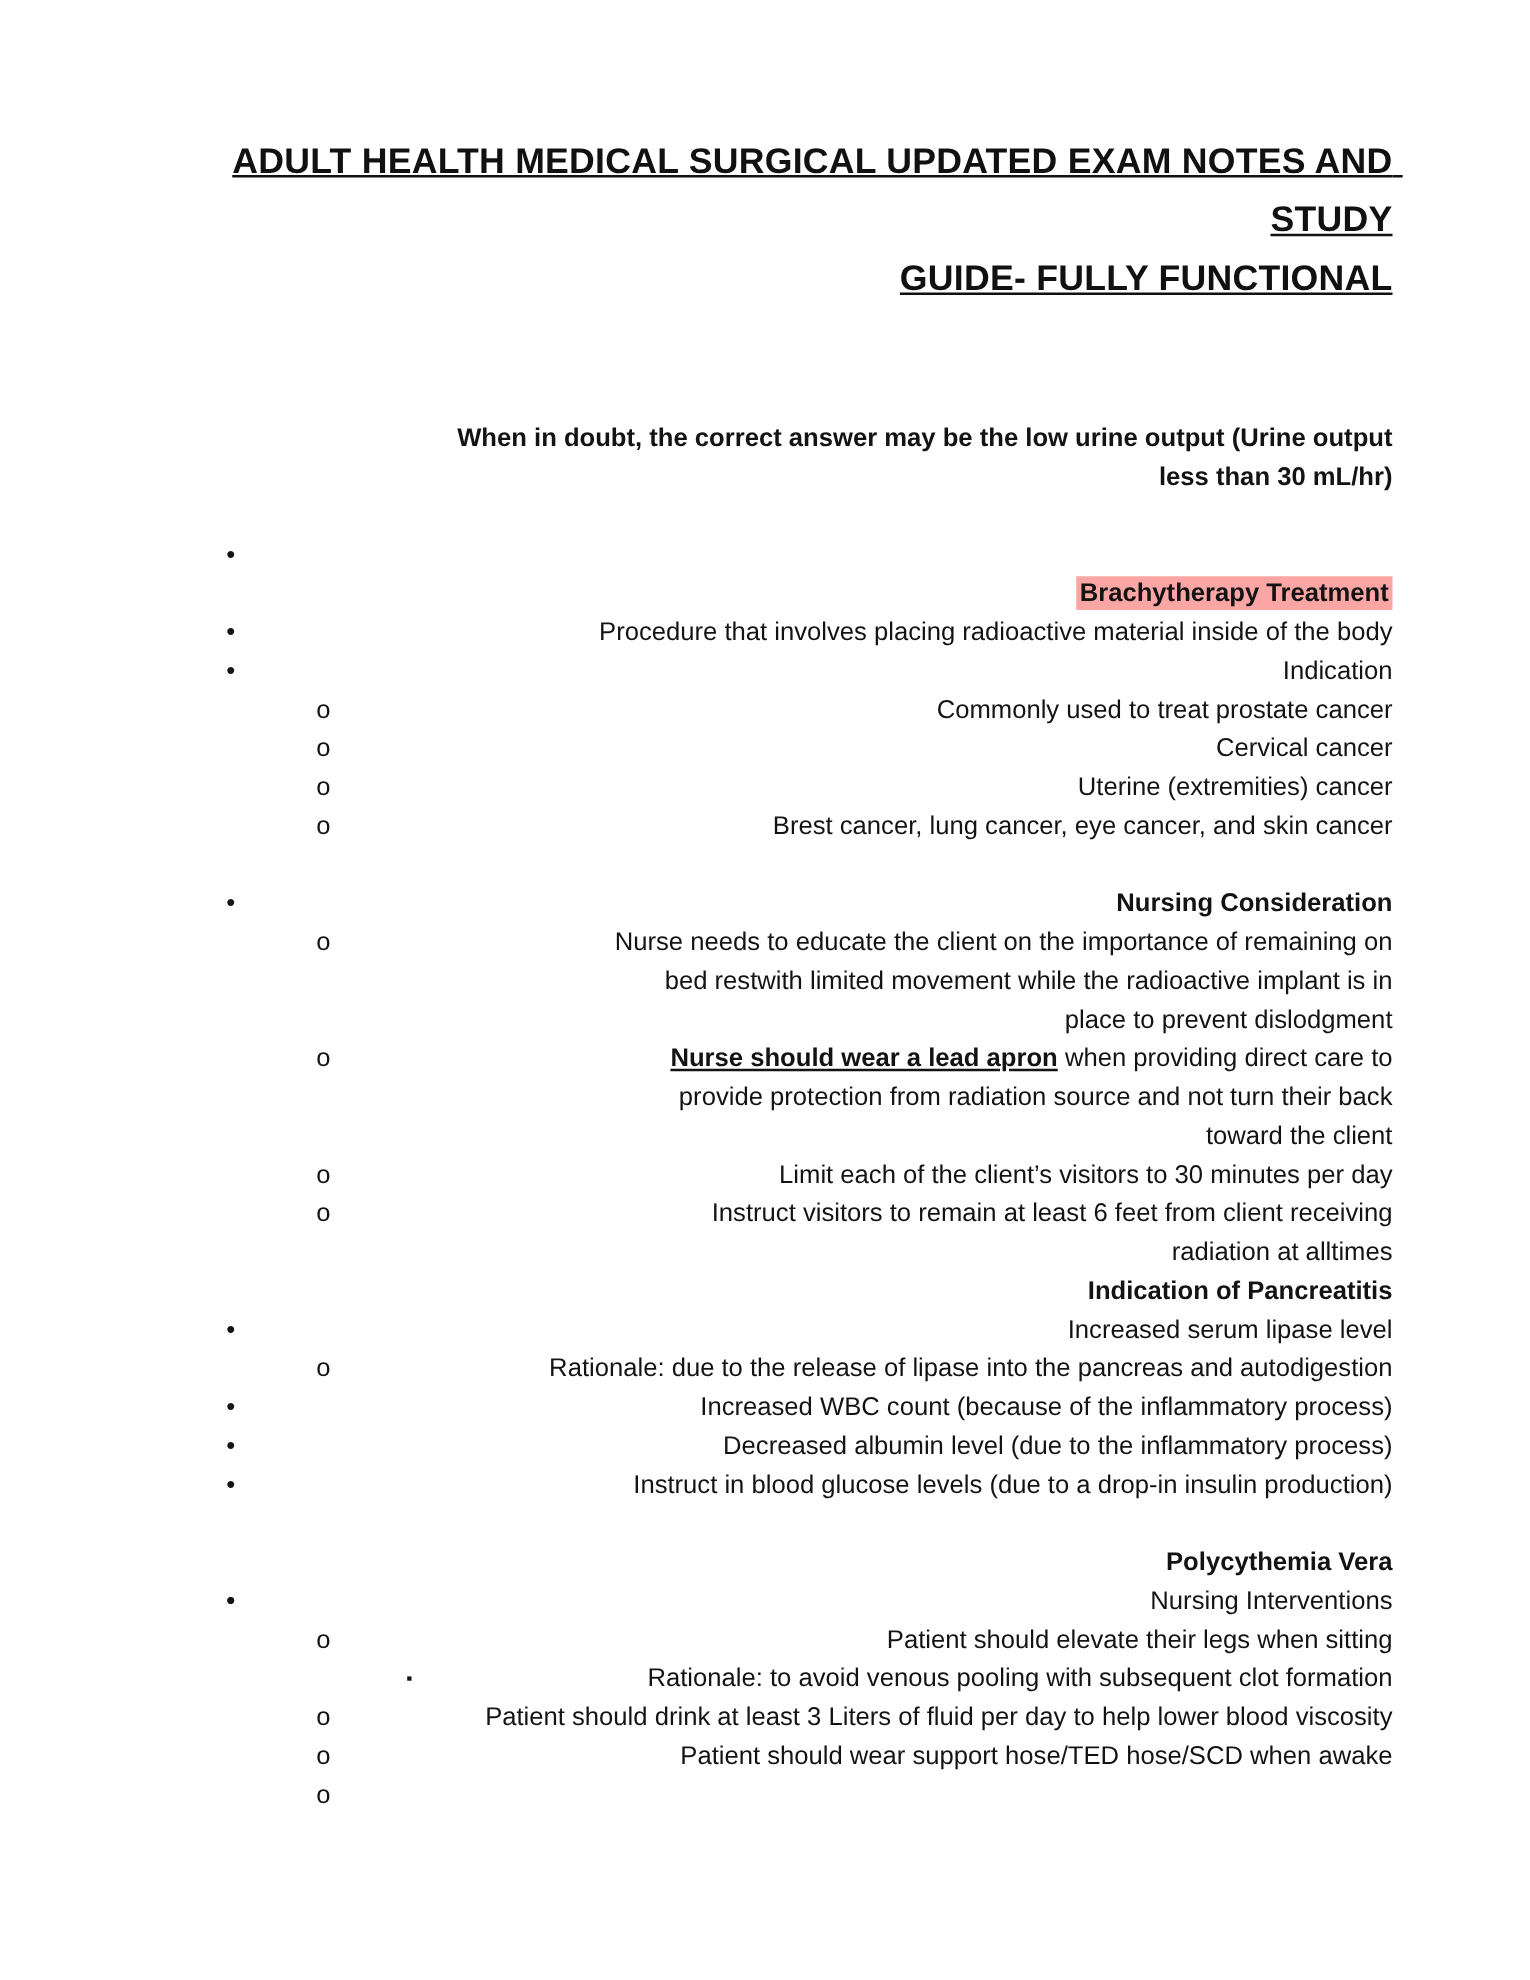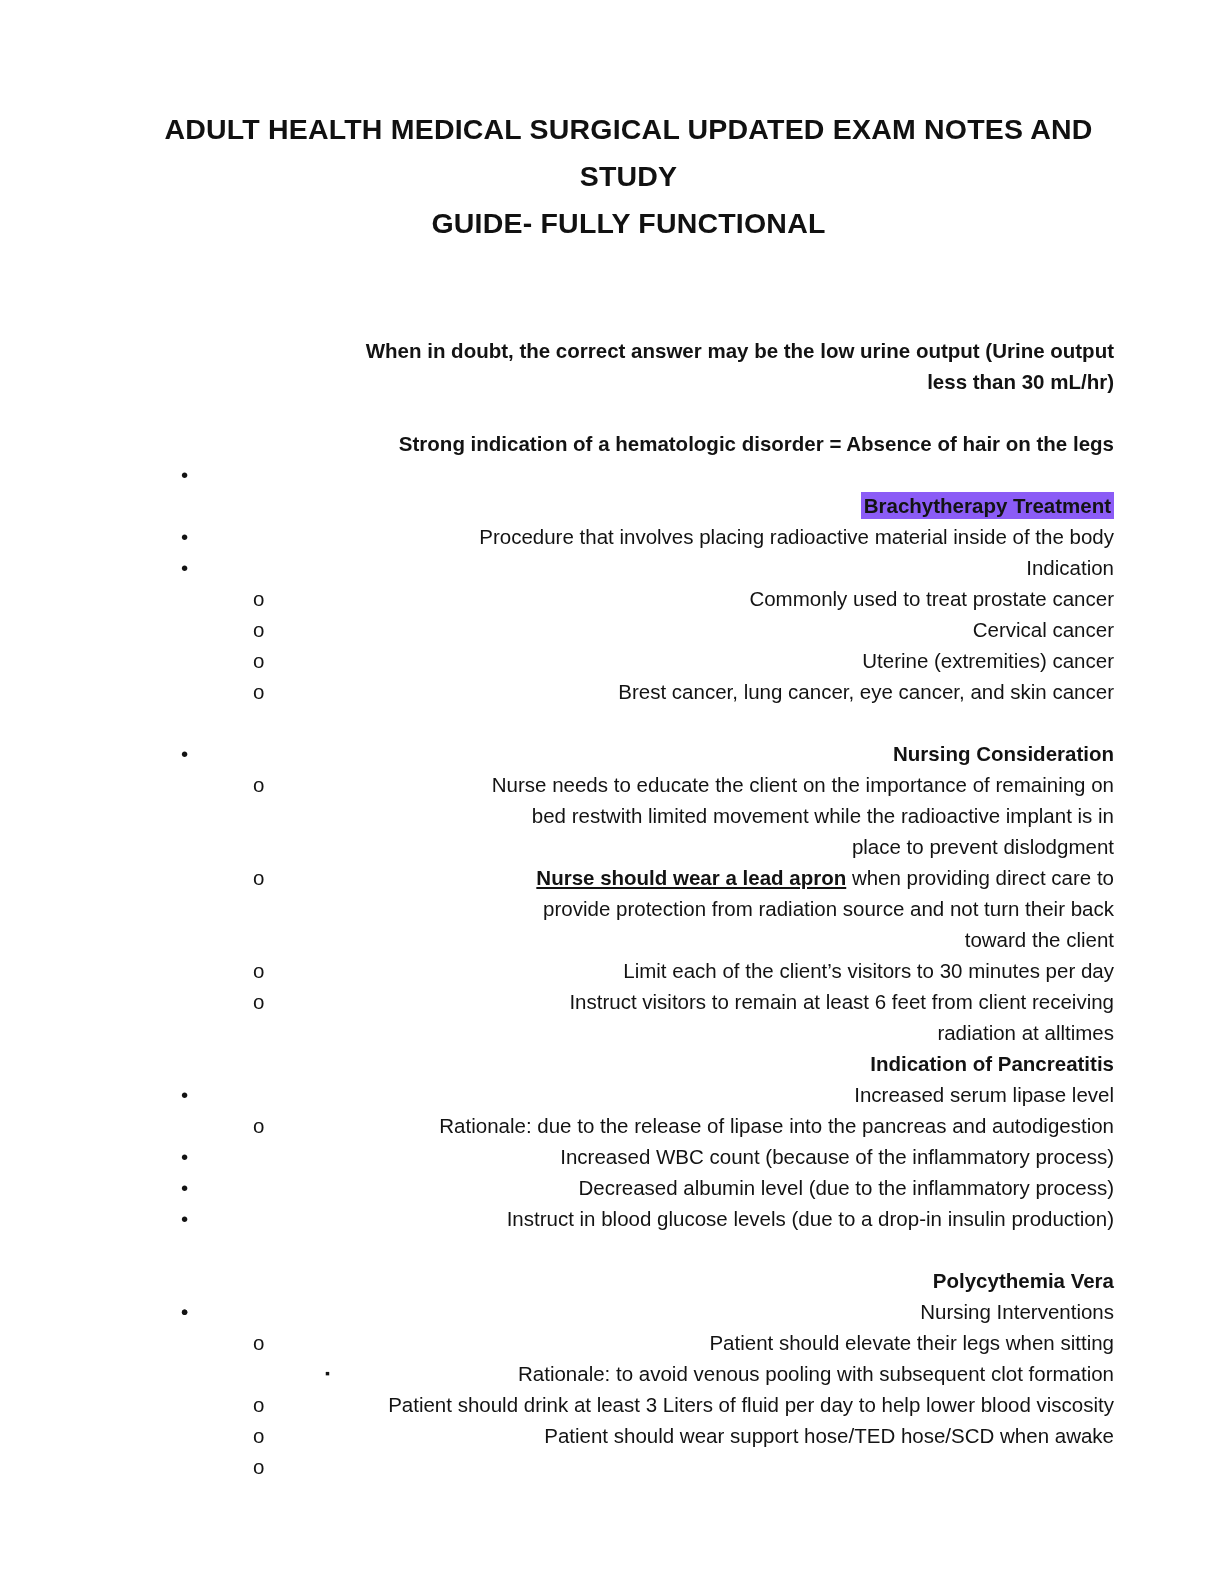--- a/index.html
+++ b/index.html
@@ -12,25 +12,26 @@
   }
   .page {
     box-sizing: border-box;
     width: 1224px; height: 1584px;
     padding: 84px 110px 40px 143px;
   }
   .doc-title {
     font-weight: bold;
     font-size: 28.5px;
     line-height: 47px;
-    text-align: center;
+    text-align: right;
     white-space: pre-wrap;
     margin: 22px 0 88px 0;
     letter-spacing: 0.2px;
     color: #111111;
+    text-decoration: underline;
   }
   .block {
     position: relative;
     font-size: 20.5px;
     line-height: 31px;
     white-space: pre-wrap;
     text-align: right;
   }
   .spacer { height: 31px; }
   .li1 { padding-left: 69px; }
@@ -39,33 +40,32 @@
   .bullet {
     position: absolute;
     top: 0;
     white-space: normal;
   }
   .li1 > .bullet { left: 38px; }
   .li2 > .bullet { left: 110px; }
   .li3 > .bullet { left: 182px; font-size: 14px; }
   .b { font-weight: bold; }
   .u { text-decoration: underline; }
-  .hl { background: #8b5cf6; padding: 2px 3px; }
+  .hl { background: #fca5a5; padding: 2px 3px; }
 </style>
 </head>
 <body>
 
 <div class="page">
   <div class="doc-title">ADULT HEALTH MEDICAL SURGICAL UPDATED EXAM NOTES AND STUDY
 GUIDE- FULLY FUNCTIONAL</div>
   <div>
       <div class="block p"><span class="b">When in doubt, the correct answer may be the low urine output (Urine output
 less than 30 mL/hr)</span></div>
       <div class="spacer"></div>
-      <div class="block p"><span class="b">Strong indication of a hematologic disorder = Absence of hair on the legs</span></div>
       <div class="block li1"><span class="bullet">•</span></div>
       <div class="spacer"></div>
       <div class="block p"><span class="b hl">Brachytherapy Treatment</span></div>
       <div class="block li1"><span class="bullet">•</span><span>Procedure that involves placing radioactive material inside of the body</span></div>
       <div class="block li1"><span class="bullet">•</span><span>Indication</span></div>
       <div class="block li2"><span class="bullet">o</span><span>Commonly used to treat prostate cancer</span></div>
       <div class="block li2"><span class="bullet">o</span><span>Cervical cancer</span></div>
       <div class="block li2"><span class="bullet">o</span><span>Uterine (extremities) cancer</span></div>
       <div class="block li2"><span class="bullet">o</span><span>Brest cancer, lung cancer, eye cancer, and skin cancer</span></div>
       <div class="spacer"></div>

